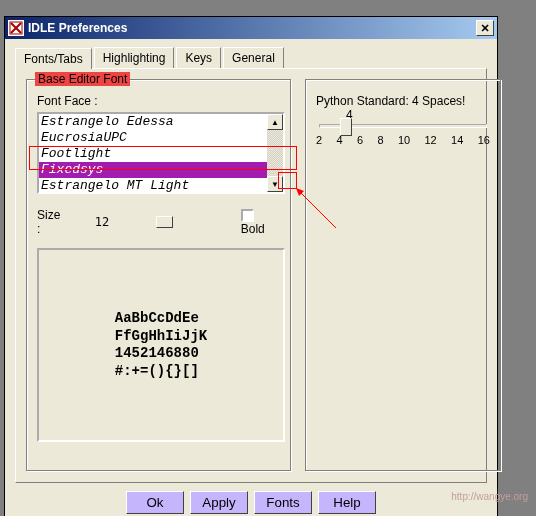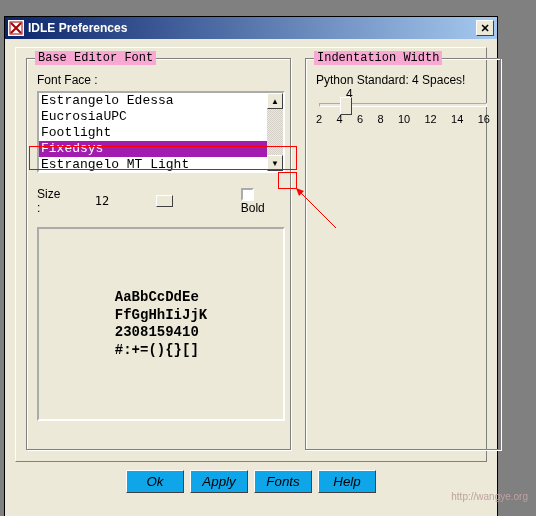--- a/index.html
+++ b/index.html
@@ -85,39 +85,39 @@
 }
 .groupbox {
   border: 1px solid #808080;
   box-shadow: inset 1px 1px 0 #fff, 1px 1px 0 #fff;
   padding: 14px 10px 10px 10px;
   position: relative;
 }
 .groupbox .legend {
   position: absolute;
   top: -8px; left: 8px;
-  background: #f9a8d4;
+  background: #ef4444;
   padding: 0 3px;
-  font-family: Liberation Mono, monospace;
 }
 .left-group { width: 265px; height: 392px; }
 .right-group { width: 205px; height: 392px; }
 .label-row { margin-bottom: 4px; }
 .listbox-wrap {
   width: 248px; height: 82px;
   border: 2px inset #fff;
   background: #fff;
   display: flex;
   position: relative;
 }
 .listbox {
   flex: 1;
   overflow: hidden;
   font-family: "Courier New", monospace;
   font-size: 13px;
+  font-style: italic;
 }
 .list-item {
   padding: 0 2px;
   height: 16px;
   line-height: 16px;
   white-space: nowrap;
   cursor: default;
 }
 .list-item.selected {
   background: #a21caf;
@@ -214,26 +214,25 @@
   font-size: 11px;
 }
 .buttons-row {
   display: flex;
   gap: 6px;
   justify-content: center;
   margin-top: 8px;
 }
 .btn {
   width: 58px; height: 23px;
-  background: #0ea5e9;
+  background: #c4b5fd;
   border: 1px solid #fff;
   border-right-color: #404040;
   border-bottom-color: #404040;
   cursor: default;
-  font-style: italic;
 }
 .highlight-rect {
   position: absolute;
   border: 1px solid #ff0000;
   pointer-events: none;
 }
 .hl-selected { left: 29px; top: 146px; width: 268px; height: 24px; }
 .hl-scroll { left: 278px; top: 172px; width: 19px; height: 17px; }
 .arrow-line {
   position: absolute;
@@ -256,20 +255,26 @@
       <svg width="14" height="14" viewBox="0 0 14 14">
           <rect x="1" y="1" width="12" height="12" fill="#fff" stroke="#a00"></rect>
           <path d="M2 2 L12 12 M12 2 L2 12" stroke="#a00" stroke-width="2"></path>
         </svg>
     </div>
     <span>IDLE Preferences</span>
     <div class="close-btn">✕</div>
   </div>
 
   <div class="client">
+    <div class="tabs-row">
+      <div class="tab active">Fonts/Tabs</div>
+      <div class="tab">Highlighting</div>
+      <div class="tab">Keys</div>
+      <div class="tab">General</div>
+    </div>
 
     <div class="tab-content">
 
       <div class="groupbox left-group">
         <span class="legend">Base Editor Font</span>
         <div class="label-row">Font Face :</div>
 
         <div class="listbox-wrap">
           <div class="listbox">
             <div class="list-item">Estrangelo Edessa</div>
@@ -293,27 +298,26 @@
           <div class="spinner-btn"></div>
           <span style="width:18px"></span>
           <label>
             <span class="checkbox"></span><span>Bold</span>
           </label>
         </div>
 
         <div class="preview">
           <div class="preview-text">AaBbCcDdEe
 FfGgHhIiJjK
-2308159410
+1452146880
 #:+=(){}[]</div>
         </div>
       </div>
 
       <div class="groupbox right-group">
-        <span class="legend">Indentation Width</span>
         <div class="indent-label">Python Standard: 4 Spaces!</div>
         <div class="tick-label-top">4</div>
         <div class="slider-track">
           <div class="slider-thumb" style="left:20px"></div>
         </div>
         <div class="tick-labels">
           <span>2</span>
           <span>4</span>
           <span>6</span>
           <span>8</span>

